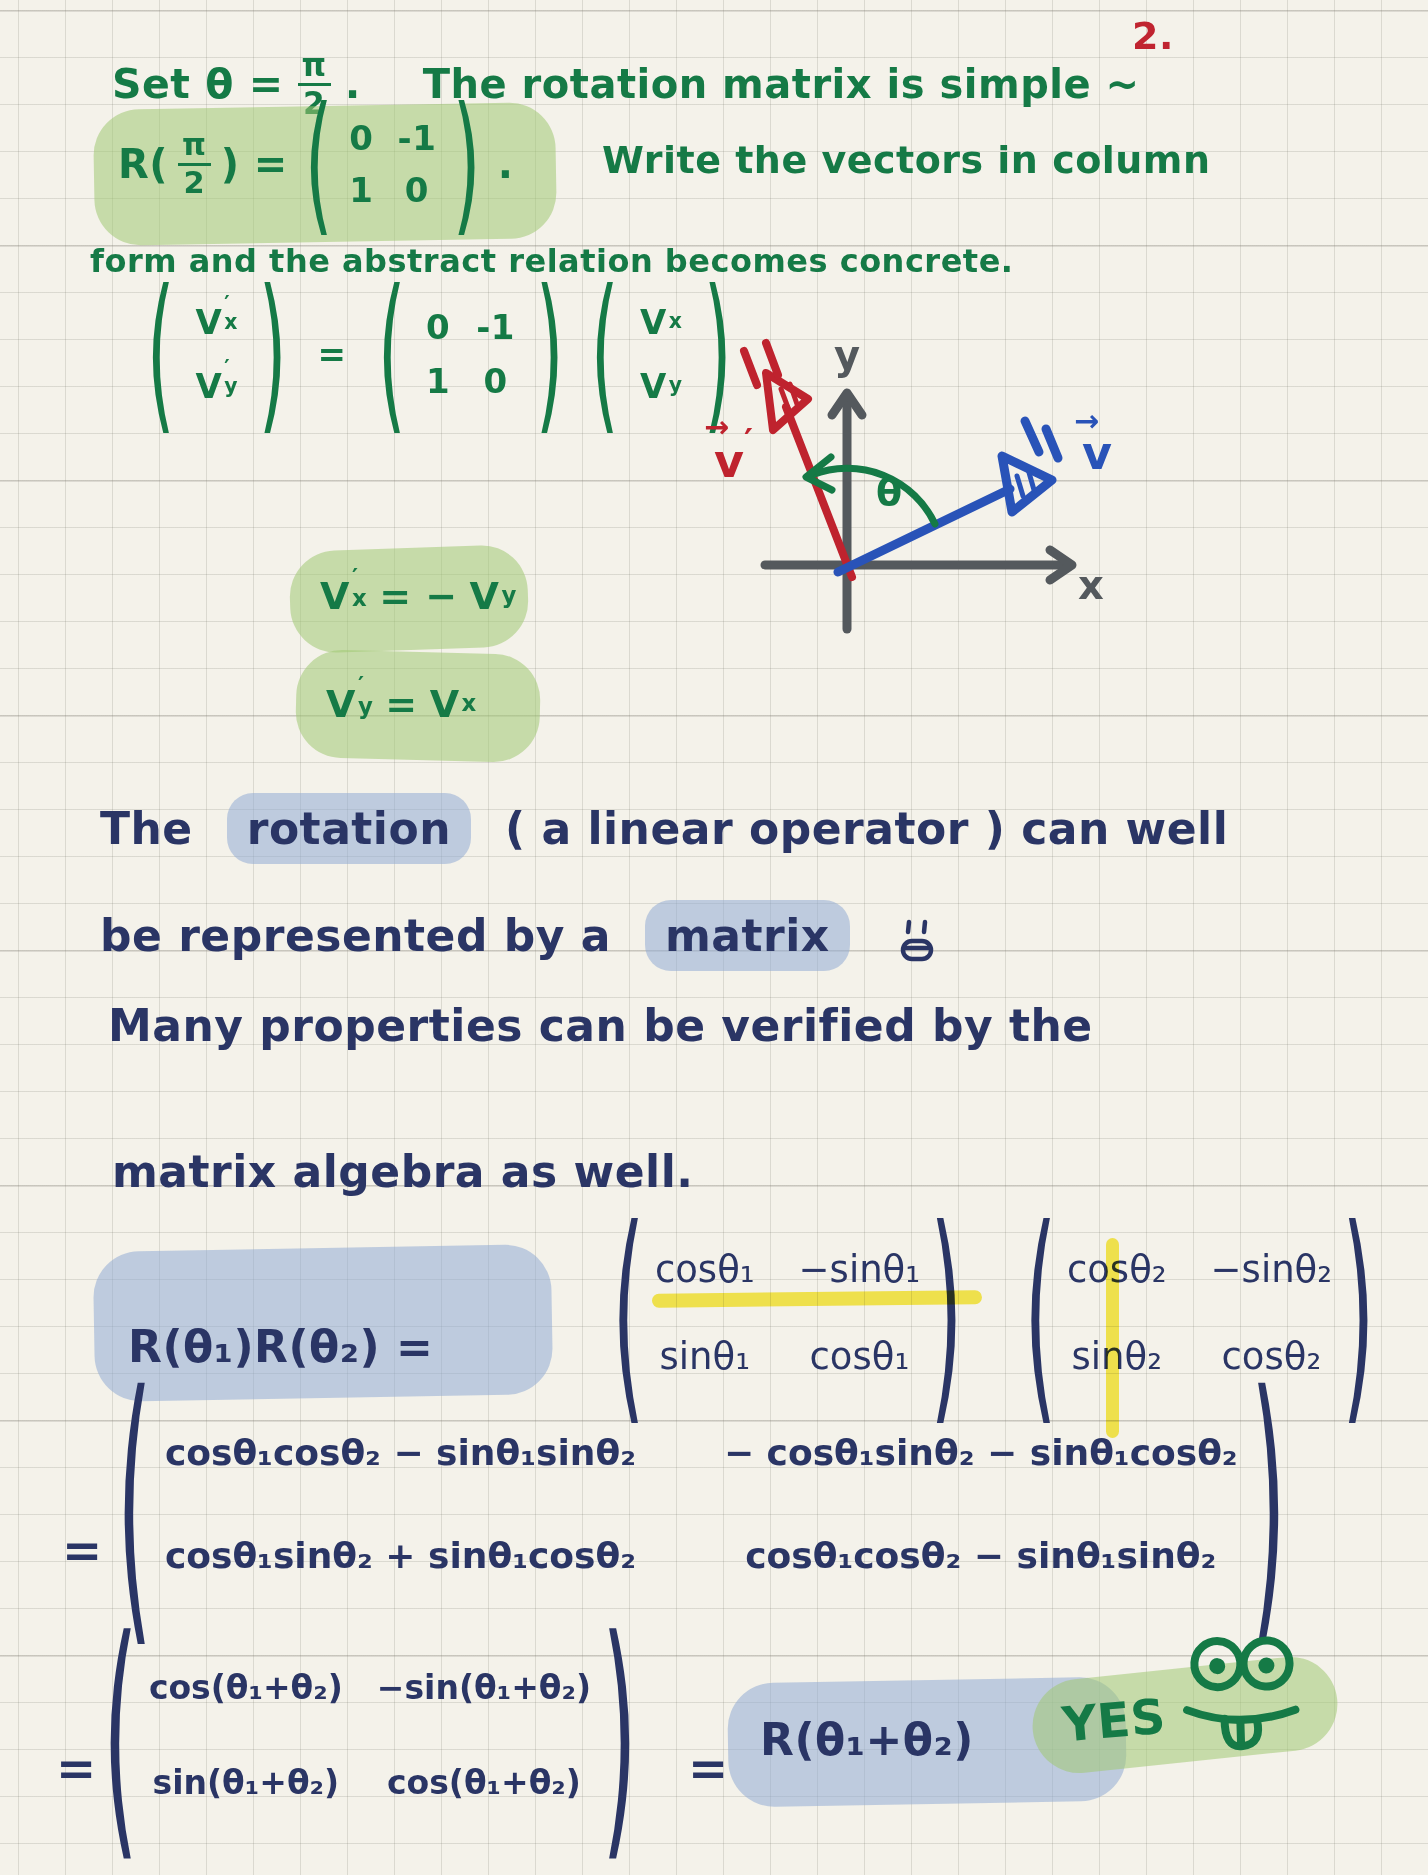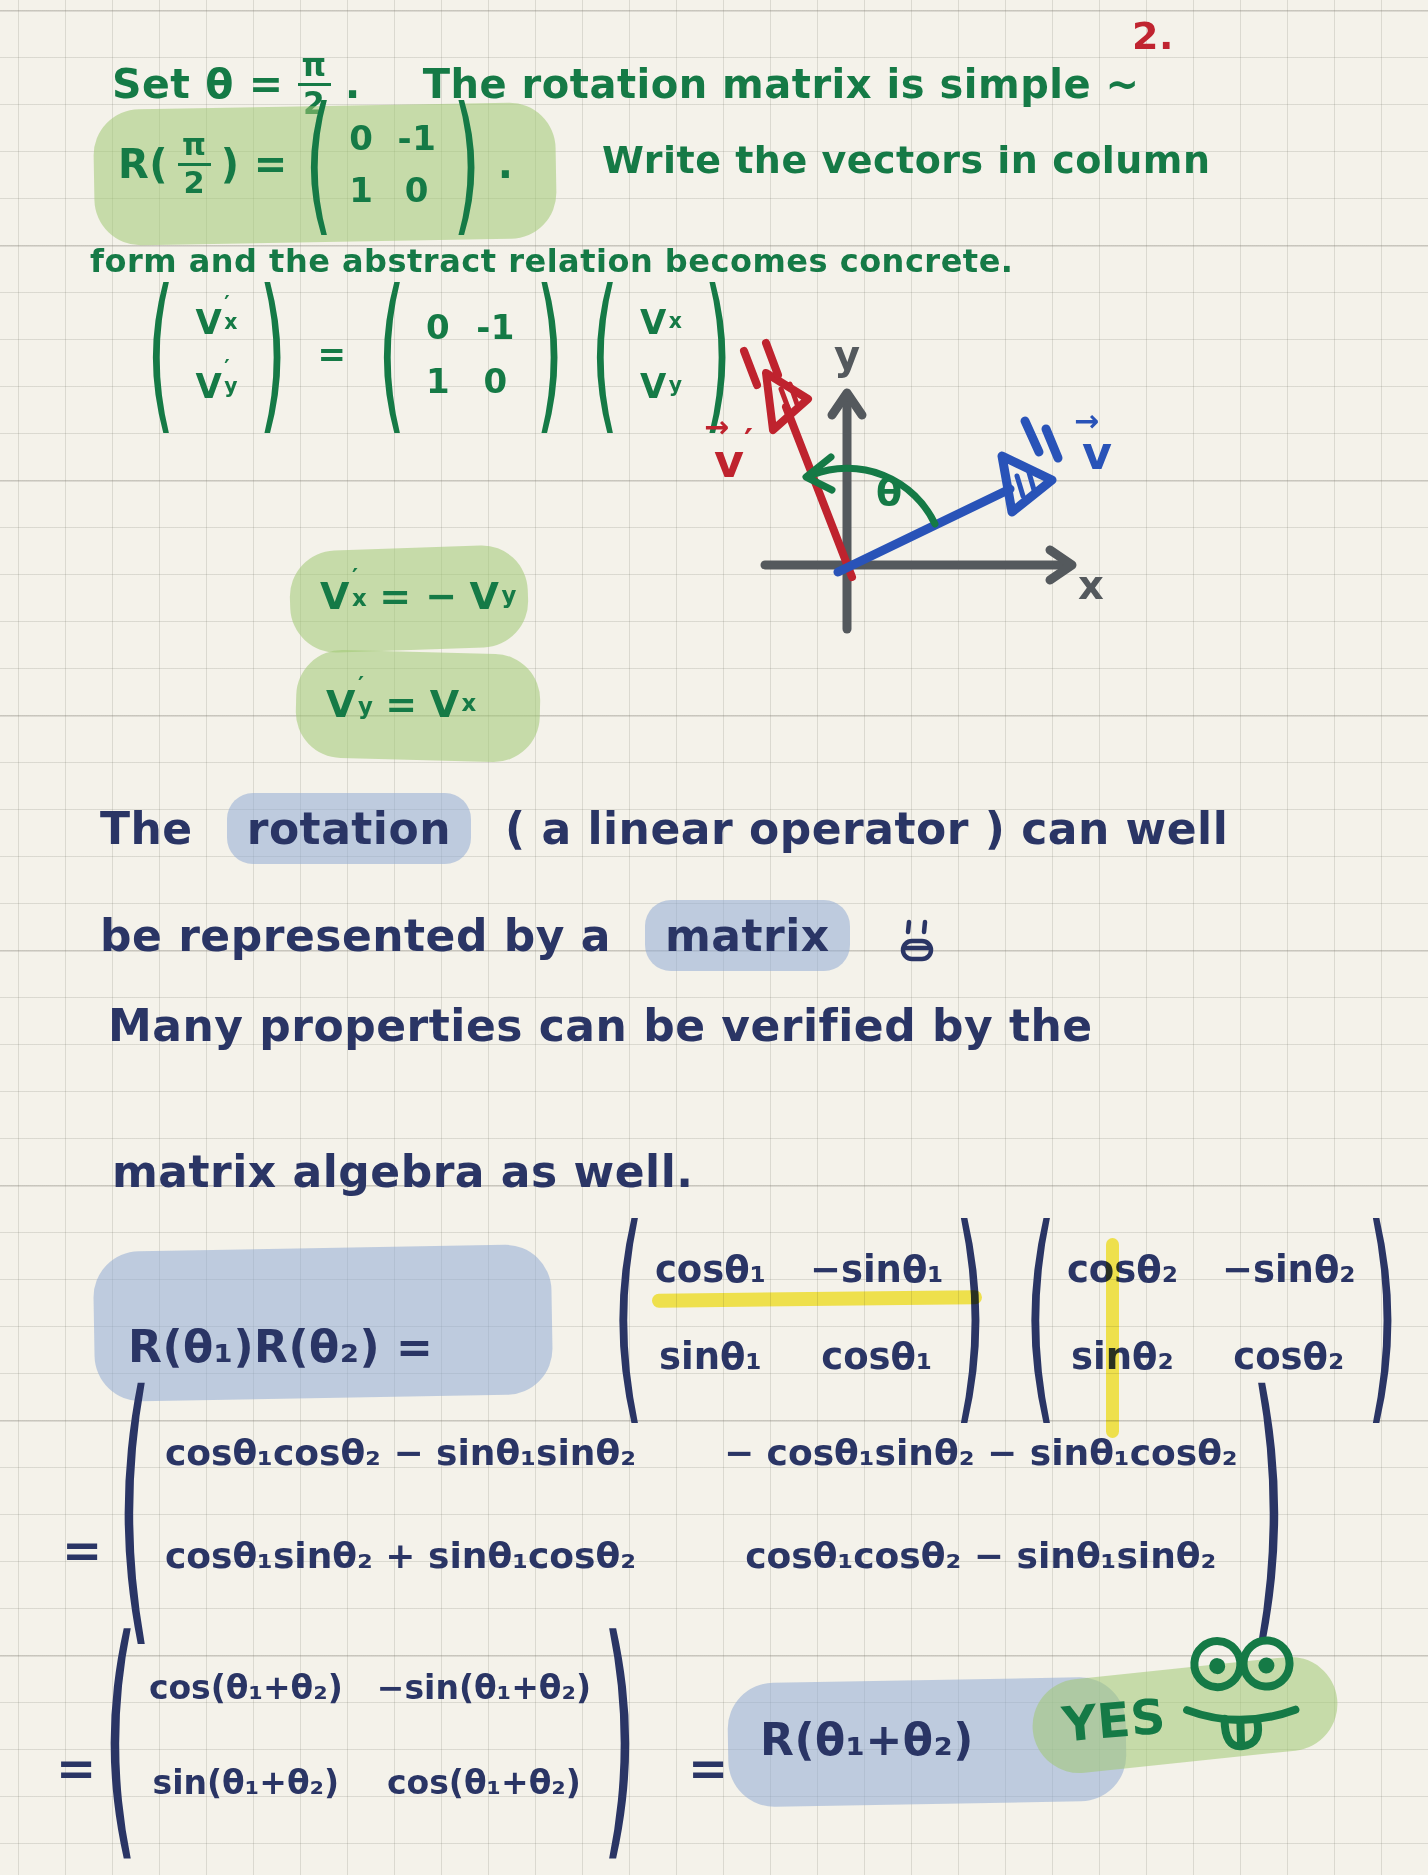--- a/index.html
+++ b/index.html
@@ -30,21 +30,21 @@
   .p-xs{font-size:105px;transform:scale(0.68,1.45);}
   .p-sm{font-size:105px;transform:scale(0.68,1.62);}
   .p-md{font-size:115px;transform:scale(0.72,2.0);}
   .p-lg{font-size:115px;transform:scale(0.78,2.55);}
   .p-xl{font-size:115px;transform:scale(0.78,2.25);}
   .mtx{display:inline-grid;justify-items:center;align-items:center;}
   .m2x2{grid-template-columns:auto auto;}
   .g-xs{column-gap:24px;row-gap:12px;font-size:34px;font-weight:bold;}
   .g-sm{column-gap:26px;row-gap:14px;font-size:34px;font-weight:bold;}
   .g-cv{row-gap:24px;font-size:34px;font-weight:bold;}
-  .g-md{column-gap:30px;row-gap:30px;font-size:37px;font-weight:bold;gap:44px;}
+  .g-md{column-gap:30px;row-gap:30px;font-size:37px;font-weight:normal;gap:44px;}
   .g-lg{column-gap:88px;row-gap:62px;font-size:36px;font-weight:bold;}
   .g-xl{column-gap:34px;row-gap:56px;font-size:33px;font-weight:bold;}
   .sym{display:inline-flex;align-items:flex-start;font-weight:bold;}
   .ss{display:inline-flex;flex-direction:column;font-size:0.6em;line-height:0.9;margin-left:2px;transform:translateY(-0.32em);}
   .sub{font-size:0.6em;transform:translateY(0.35em);margin-left:2px;}
   .hw{font-weight:bold;letter-spacing:0.5px;}
   .hlw{position:relative;display:inline-block;border-radius:26px;padding:10px 20px;margin:0 18px;background:rgba(146,172,211,0.55);}
   .smiley{transform:translateY(6px);margin-left:10px;}
 </style>
 </head>

